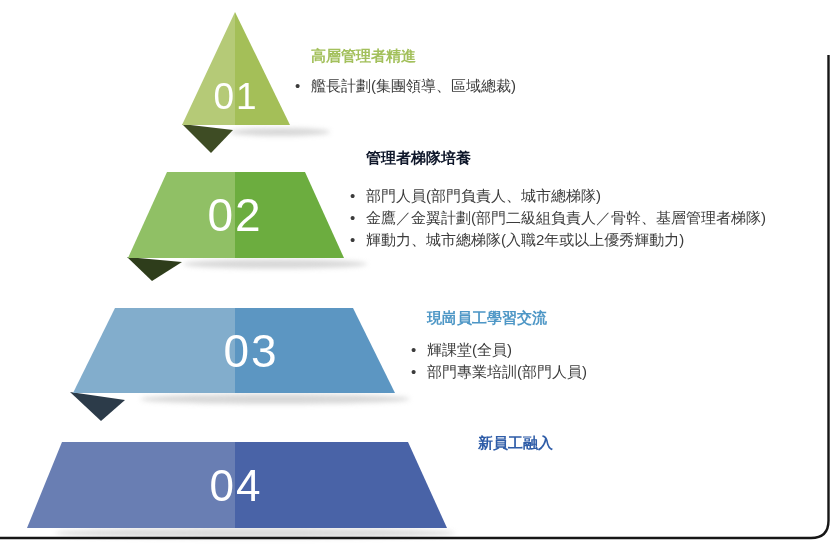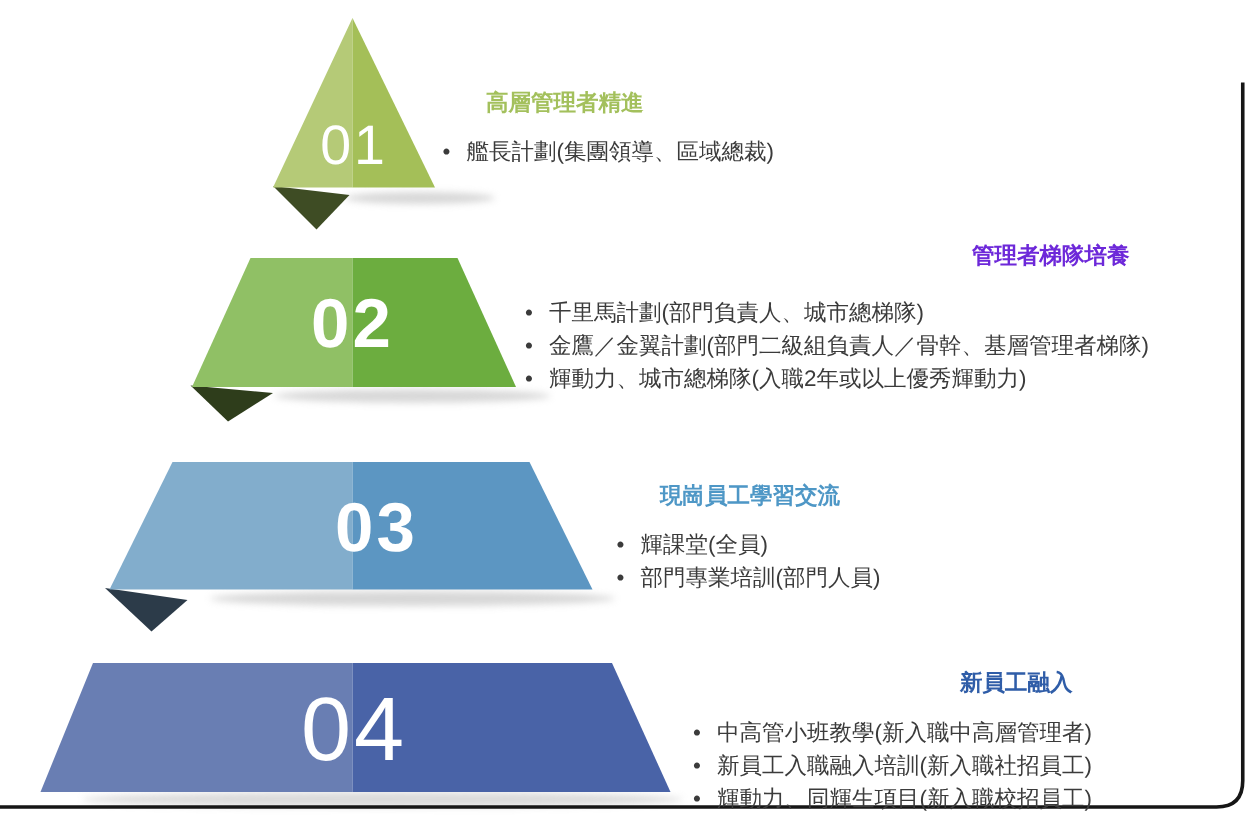--- a/index.html
+++ b/index.html
@@ -7,25 +7,25 @@
     position:relative;width:832px;height:544px;background:#ffffff;overflow:hidden;
     font-family:"Liberation Sans","DejaVu Sans",sans-serif;
   }
   .canvas svg{position:absolute;left:0;top:0;}
   .num{
     position:absolute;transform:translate(-50%,-50%);
     color:#ffffff;font-weight:300;letter-spacing:2px;
     font-family:"Liberation Sans","DejaVu Sans",sans-serif;
   }
   .num-1{font-size:37px;}
-  .num-2,.num-3{font-size:46px;font-weight:bold;}
-  .num-4{font-size:60px;}
+  .num-2,.num-3{font-size:46px;}
+  .num-4{font-size:44px;}
   .block{position:absolute;}
   .block h3{
-    margin:13px;font-size:15px;font-weight:bold;line-height:19px;white-space:nowrap;
+    margin:0;font-size:15px;font-weight:bold;line-height:19px;white-space:nowrap;
   }
   .block ul{
     list-style:none;margin:0;padding:0;white-space:nowrap;
   }
   .block li{
     position:relative;font-size:15px;line-height:22px;padding-left:0;
   }
   .block li::before{
     content:"\2022";
     position:absolute;left:-16px;top:0;
@@ -78,38 +78,33 @@
   <div class="num num-4" style="left: 236px; top: 486px; color: rgb(255, 255, 255);">04</div>
 
   <div class="block b1" style="left: 311px; top: 46px; color: rgb(59, 59, 59);">
     <h3 style="color: rgb(163, 192, 92);">高層管理者精進</h3>
     <ul>
       <li>艦長計劃(集團領導、區域總裁)</li>
     </ul>
   </div>
 
   <div class="block b2" style="left: 366px; top: 148px; color: rgb(59, 59, 59);">
-    <h3 style="color: #6d28d9; text-align: right;">管理者梯隊培養</h3>
+    <h3 style="color: #0f172a;">管理者梯隊培養</h3>
     <ul>
-      <li>千里馬計劃(部門負責人、城市總梯隊)</li>
+      <li>部門人員(部門負責人、城市總梯隊)</li>
       <li>金鷹／金翼計劃(部門二級組負責人／骨幹、基層管理者梯隊)</li>
       <li>輝動力、城市總梯隊(入職2年或以上優秀輝動力)</li>
     </ul>
   </div>
 
   <div class="block b3" style="left: 427px; top: 308px; color: rgb(59, 59, 59);">
     <h3 style="color: rgb(78, 151, 198);">現崗員工學習交流</h3>
     <ul>
       <li>輝課堂(全員)</li>
       <li>部門專業培訓(部門人員)</li>
     </ul>
   </div>
 
   <div class="block b4" style="left: 478px; top: 433px; color: rgb(59, 59, 59);">
     <h3 style="color: rgb(47, 93, 168); text-align: right;">新員工融入</h3>
-    <ul>
-      <li>中高管小班教學(新入職中高層管理者)</li>
-      <li>新員工入職融入培訓(新入職社招員工)</li>
-      <li>輝動力、同輝生項目(新入職校招員工)</li>
-    </ul>
   </div>
 
 </div>
 
 </body></html>

